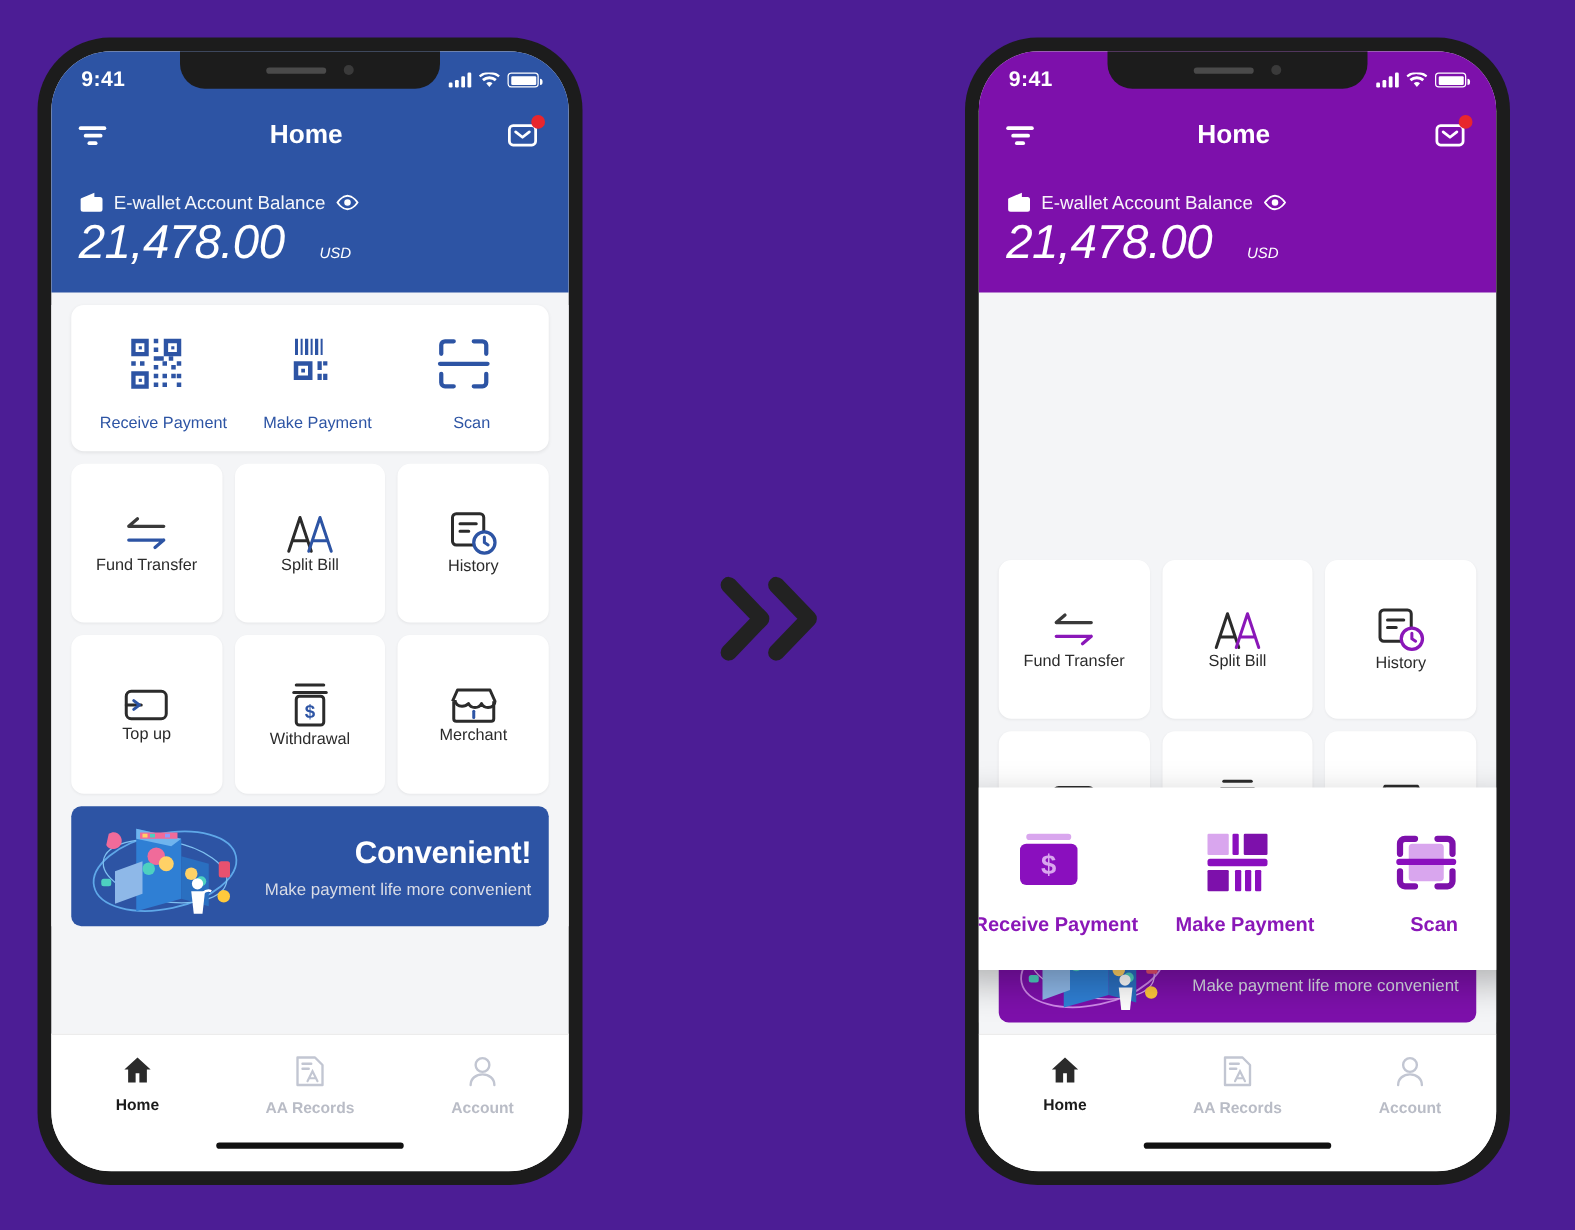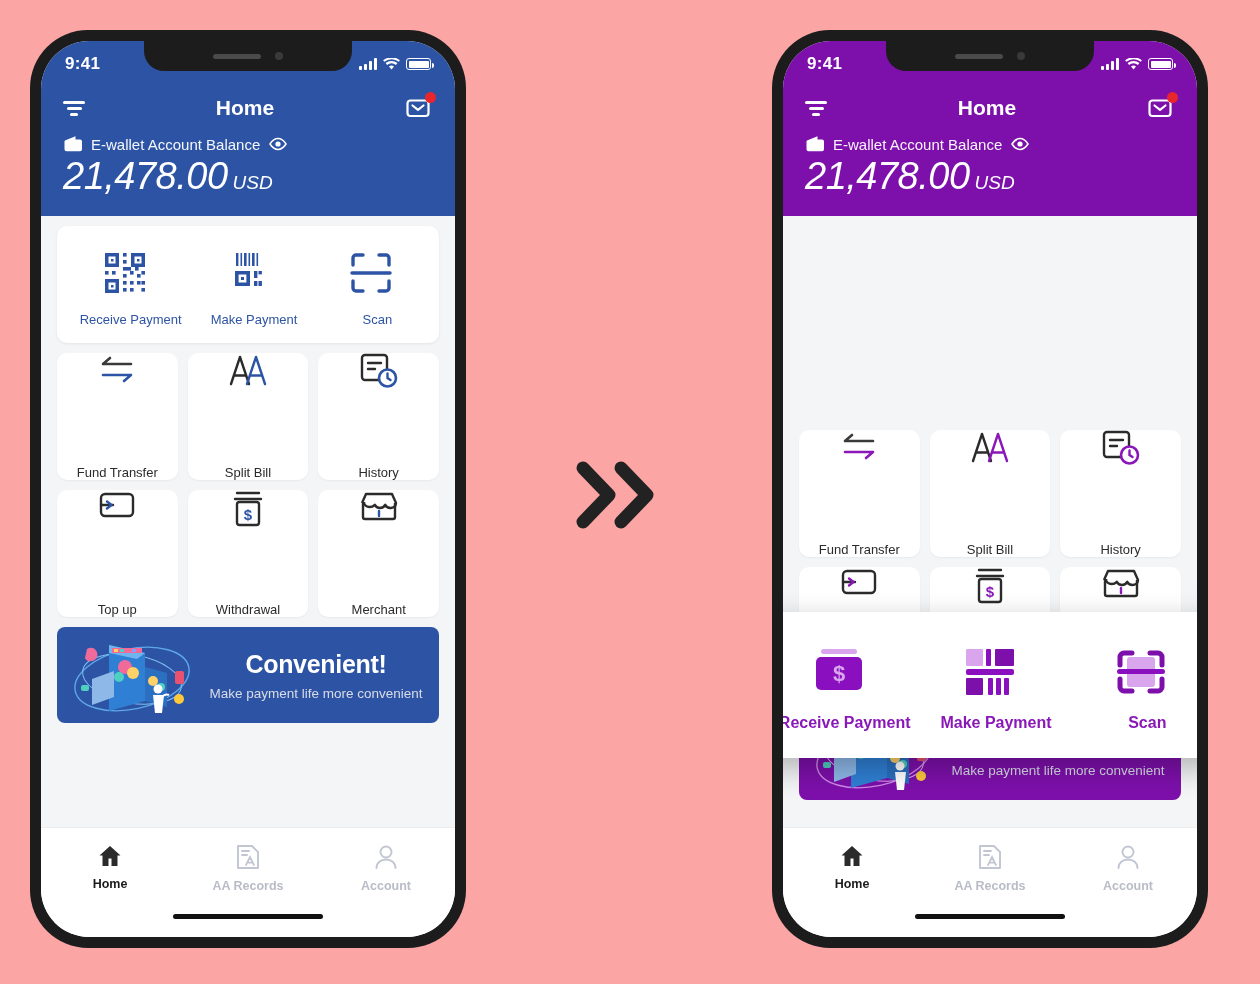--- a/index.html
+++ b/index.html
@@ -2,21 +2,21 @@
 <html><head>
 <meta charset="utf-8">
 <style>
   * { box-sizing: border-box; margin: 0; padding: 0; }
   html, body {
     width: 1260px; height: 984px;
     background: #000;
     font-family: "Liberation Sans", sans-serif;
     overflow: hidden;
   }
-  .stage { position: relative; width: 1260px; height: 984px; background: #fca5a5; }
+  .stage { position: relative; width: 1260px; height: 984px; background: #4c1d95; }
 
   
   .phone {
     position: absolute;
     width: 436px; height: 918px;
     background: #1c1c1c;
     border-radius: 58px;
     padding: 11px;
   }
   .phone.blue  { left: 30px;  top: 30px;  }
@@ -74,25 +74,25 @@
   .filter-icon { display:flex; flex-direction:column; align-items:center; gap:3px; cursor:pointer; }
   .filter-icon i { display:block; height:3px; background:#fff; border-radius:2px; }
   .filter-icon i:nth-child(1){width:22px}
   .filter-icon i:nth-child(2){width:15px}
   .filter-icon i:nth-child(3){width:8px}
 
   .mail-wrap { position: relative; width: 28px; height: 24px; cursor: pointer; }
   .mail-dot { position:absolute; right:-3px; top:-4px; width:11px; height:11px;
     background:#e8262d; border-radius:50%; z-index:2; }
 
-  .balance-row { display:flex; align-items:center; gap:8px; margin-top:6px; padding-left:4px; }
+  .balance-row { display:flex; align-items:center; gap:8px; margin-top:24px; padding-left:4px; }
   .balance-label { font-size: 15px; opacity: .95; }
   .amount-row { display:flex; align-items:baseline; gap:5px; padding-left:4px; margin-top:2px;font-style:italic; }
   .amount { font-size: 38px; font-weight: 300; letter-spacing: -.5px; }
-  .ccy { font-size: 19px; font-weight: 400; }
+  .ccy { font-size: 12px; font-weight: 400; margin-left: 23px; }
 
   
   .body { position: relative; background:#f4f5f7; padding: 0 16px; }
 
   
   .qa-card {
     background:#fff; border-radius:10px; margin-top: 10px;
     display:flex; padding: 24px 6px 16px;
     box-shadow: 0 1px 3px rgba(0,0,0,.07);
   }
@@ -108,34 +108,34 @@
     padding: 34px 10px 26px;
     box-shadow: 0 10px 30px rgba(0,0,0,.28);
   }
   .phone.purple .qa-label { color:#8a17b8; font-size:16px; font-weight:bold; }
   .phone.purple .grid { margin-top: 214px; }
 
   
   .grid { display:grid; grid-template-columns: repeat(3, 1fr); gap: 10px; margin-top: 10px; }
   .tile {
     background:#fff; border-radius:10px; height:127px;
-    display:flex; flex-direction:column; align-items:center; justify-content:space-between; 
+    display:flex; flex-direction:column; align-items:center; justify-content:center; 
     cursor:pointer; box-shadow: 0 1px 2px rgba(0,0,0,.05);
   }
   .tile-label { font-size: 13px; color:#2b2b2b; }
 
   
   .banner {
     margin-top: 10px; border-radius: 8px; height: 96px;
     display:flex; align-items:center; overflow:hidden; position:relative; cursor:pointer;
   }
   .phone.blue  .banner { background:#2d54a4; }
   .phone.purple .banner { background:#7d10ab; }
   .banner-art { width: 150px; height: 96px; flex:none; }
-  .banner-text { flex:1; text-align:center; padding-right:14px; color:#fff; }
+  .banner-text { flex:1; text-align:right; padding-right:14px; color:#fff; }
   .banner-title { font-size: 25px; font-weight: bold; letter-spacing:-.3px; }
   .banner-sub { font-size: 13.5px; font-weight:normal; color:#d9dce6; margin-top:7px; }
 
   
   .bottomnav {
     position:absolute; left:0; right:0; bottom:0; height:110px;
     background:#fff; border-top:1px solid #ececec;
     display:flex; align-items:flex-start; padding-top:16px;
   }
   .nav-item { flex:1; display:flex; flex-direction:column; align-items:center; gap:9px; cursor:pointer; }

